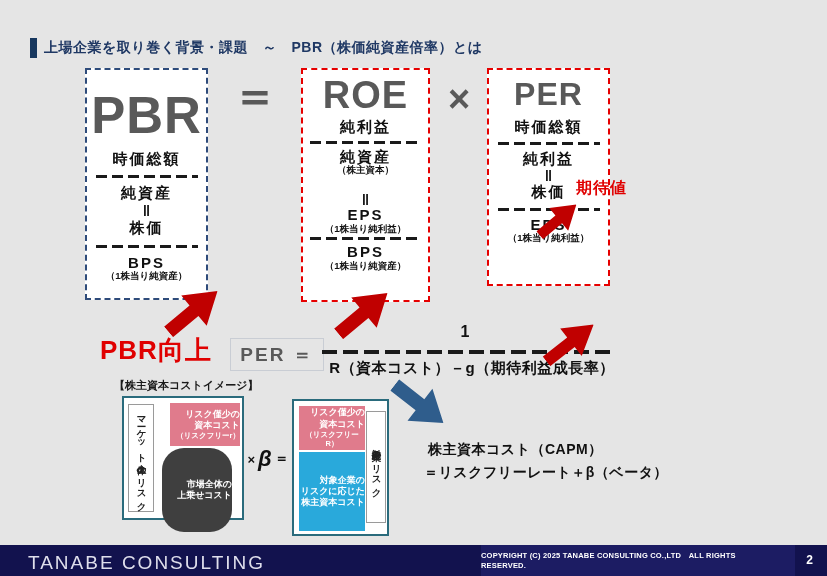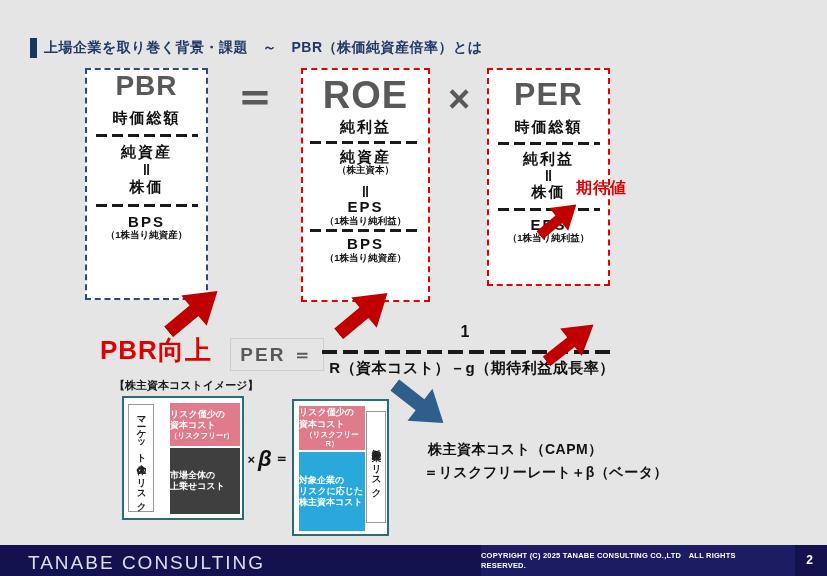--- a/index.html
+++ b/index.html
@@ -33,21 +33,21 @@
   .frac-line{position:absolute;left:322px;top:350px;width:288px;height:3.5px;
              background:repeating-linear-gradient(90deg,#1a1a1a 0 15px,transparent 15px 21px);}
   .frac-den{position:absolute;left:312px;top:359px;width:320px;text-align:center;font-size:15px;font-weight:bold;color:#111;letter-spacing:0.5px;}
   
   .cost-caption{position:absolute;left:114px;top:378px;font-size:11px;font-weight:bold;color:#1a1a1a;}
   .cost-box{position:absolute;border:2.5px solid #2A6B7C;background:#fff;box-sizing:border-box;}
   .cost-box.left{left:122px;top:396px;width:122px;height:124px;}
   .cost-box.right{left:292px;top:399px;width:97px;height:137px;}
   .vstrip{position:absolute;background:#fff;border:1px solid #9a9a9a;display:flex;align-items:center;justify-content:center;
           writing-mode:vertical-rl;text-orientation:upright;font-size:9.5px;font-weight:bold;color:#222;letter-spacing:1px;box-sizing:border-box;}
-  .cbox{position:absolute;display:flex;flex-direction:column;align-items:flex-start;justify-content:center;color:#fff;font-weight:bold;text-align:center;box-sizing:border-box;}
+  .cbox{position:absolute;display:flex;flex-direction:column;align-items:flex-end;justify-content:center;color:#fff;font-weight:bold;text-align:center;box-sizing:border-box;}
   .cbox span{display:block;line-height:1.25;}
   .cbox.pink{background:#E07B8C;}
   .cbox.dark{background:#3F3F3F;}
   .cbox.cyan{background:#29A9DB;}
   .cbox .l{font-size:9px;}
   .cbox .s{font-size:7.5px;}
   .cost-op{position:absolute;left:243px;top:448px;width:50px;display:flex;align-items:center;justify-content:center;gap:3px;font-weight:bold;color:#111;}
   .cost-op .x{font-size:13px;}
   .cost-op .b{font-size:22px;font-style:italic;line-height:1;}
   .cost-op .e{font-size:14px;}
@@ -65,39 +65,39 @@
 </style>
 </head>
 <body>
 
 <div class="slide">
 
   <div class="title-accent"></div>
   <div class="slide-title">上場企業を取り巻く背景・課題　～　PBR（株価純資産倍率）とは</div>
 
   <div class="fbox blue" style="left:85px;top:68px;width:123px;height:232px;">
-    <div class="fbox-title" style="font-size:28px;margin:2px 0 10px;">PBR</div>
+    <div class="fbox-title" style="font-size:51px;margin:20px 0 10px;">PBR</div>
     <div class="frow" style="margin-bottom:7px;">時価総額</div>
     <div class="dash-line" style="width:102px;margin-bottom:7px;"></div>
     <div class="frow" style="margin-bottom:3px;">純資産</div>
     <div class="vert-eq" style="margin-bottom:3px;">‖</div>
     <div class="frow" style="margin-bottom:8px;">株価</div>
     <div class="dash-line" style="width:102px;margin-bottom:7px;"></div>
     <div class="frow">BPS</div>
     <div class="fnote">（1株当り純資産）</div>
   </div>
 
   <div class="big-op" style="left:226px;top:72px;width:58px;font-size:46px;">＝</div>
 
   <div class="fbox red" style="left:301px;top:68px;width:129px;height:234px;">
     <div class="fbox-title" style="font-size:38px;margin:6px 0 5px;">ROE</div>
     <div class="frow" style="margin-bottom:5px;">純利益</div>
     <div class="dash-line" style="width:112px;margin-bottom:5px;"></div>
     <div class="frow">純資産</div>
-    <div class="fnote" style="margin-bottom:10px;">（株主資本）</div>
+    <div class="fnote" style="margin-bottom:18px;">（株主資本）</div>
     <div class="vert-eq" style="margin-bottom:1px;">‖</div>
     <div class="frow">EPS</div>
     <div class="fnote" style="margin-bottom:3px;">（1株当り純利益）</div>
     <div class="dash-line" style="width:112px;margin-bottom:4px;"></div>
     <div class="frow">BPS</div>
     <div class="fnote">（1株当り純資産）</div>
   </div>
 
   <div class="big-op" style="left:436px;top:80px;width:46px;font-size:38px;">×</div>
 
@@ -128,21 +128,21 @@
 
   <div class="cost-caption">【株主資本コストイメージ】</div>
 
   <div class="cost-box left">
     <div class="vstrip" style="left:4px;top:6px;width:26px;height:108px;">マーケット全体のリスク</div>
     <div class="cbox pink" style="left:46px;top:5px;width:70px;height:43px;">
       <span class="l">リスク僅少の</span>
       <span class="l">資本コスト</span>
       <span class="s">（リスクフリーr）</span>
     </div>
-    <div class="cbox dark" style="left:46px;top:50px;width:70px;height:66px;">
+    <div class="cbox dark" style="left:38px;top:50px;width:70px;height:84px;border-radius:22px;">
       <span class="l">市場全体の</span>
       <span class="l">上乗せコスト</span>
     </div>
   </div>
 
   <div class="cost-op">
     <span class="x">×</span>
     <span class="b">β</span>
     <span class="e">＝</span>
   </div>

